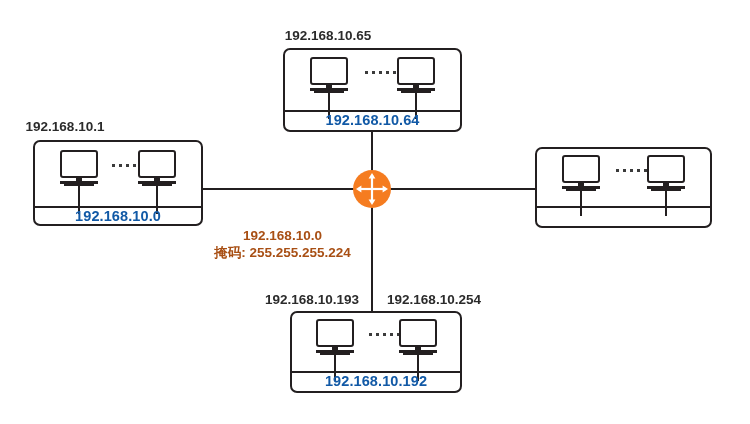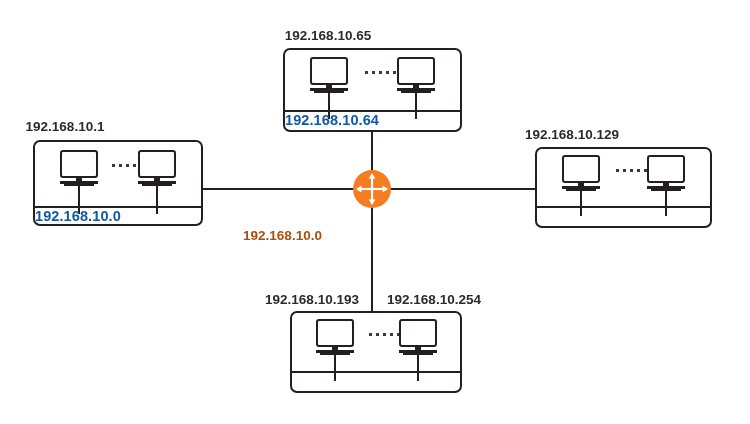--- a/index.html
+++ b/index.html
@@ -43,21 +43,21 @@
     position: absolute;
     left: 0;
     right: 0;
     height: 2px;
     background: #231f20;
   }
   .subnet-label {
     position: absolute;
     left: 0;
     right: 0;
-    text-align: left;
+    text-align: center;
     color: #1159a6;
     font-weight: bold;
     font-size: 14.5px;
     letter-spacing: 0.1px;
     white-space: nowrap;
   }
 
   
   .host {
     position: absolute;
@@ -224,21 +224,20 @@
         <div class="neck"></div>
         <div class="base-bar"></div>
         <div class="base-foot"></div>
         <div class="stand" style="height:26px;"></div>
       </div>
     </div>
     <div class="subnet-divider" style="top:60px;"></div>
     <div class="subnet-label" style="top:62px;">192.168.10.64</div>
   </div>
 
-  <div class="host-label" style="left:512px; top:127px; width:120px;">192.168.10.129</div>
 
   <div class="subnet" style="left:535px; top:147px; width:177px; height:81px;">
     <div class="subnet-hosts">
       <div class="host" style="left:22px; top:6px;">
         <div class="screen"></div>
         <div class="neck"></div>
         <div class="base-bar"></div>
         <div class="base-foot"></div>
         <div class="stand" style="height:25px;"></div>
       </div>
@@ -281,35 +280,37 @@
       </div>
       <div class="host" style="left:104px; top:6px;">
         <div class="screen"></div>
         <div class="neck"></div>
         <div class="base-bar"></div>
         <div class="base-foot"></div>
         <div class="stand" style="height:26px;"></div>
       </div>
     </div>
     <div class="subnet-divider" style="top:58px;"></div>
+    <div class="subnet-label" style="top:60px;">192.168.10.192</div>
   </div>
 
   <div class="router" style="left:353px; top:170px;">
     <div class="router-disc"></div>
     <svg width="38" height="38" viewBox="0 0 38 38">
       <g stroke="#ffffff" stroke-width="2.2" fill="none">
         <line x1="19" y1="5" x2="19" y2="33"></line>
         <line x1="5" y1="19" x2="33" y2="19"></line>
       </g>
       <g fill="#ffffff">
         <polygon points="19,3 15.6,8.4 22.4,8.4"></polygon>
         <polygon points="19,35 15.6,29.6 22.4,29.6"></polygon>
         <polygon points="3,19 8.4,15.6 8.4,22.4"></polygon>
         <polygon points="35,19 29.6,15.6 29.6,22.4"></polygon>
       </g>
     </svg>
   </div>
 
   <div class="center-note" style="left:200px; top:227px; width:165px;">
     <span>192.168.10.0</span>
+    <span class="line2">掩码: 255.255.255.224</span>
   </div>
 
 </div>
 
 </body></html>

